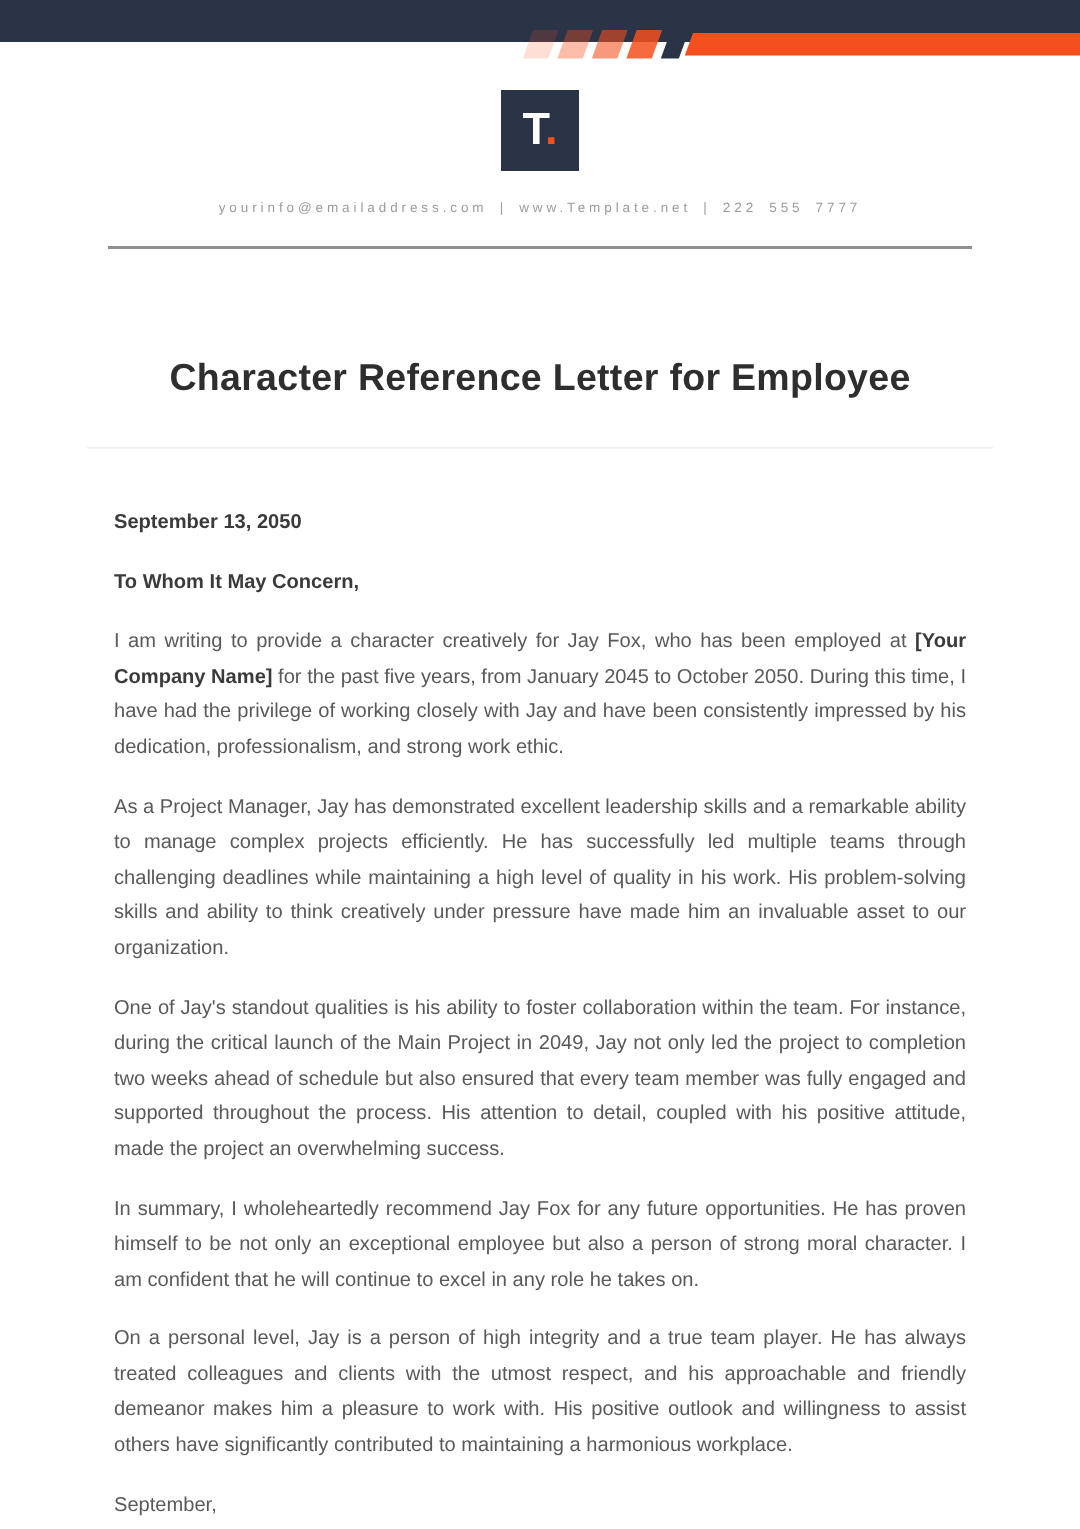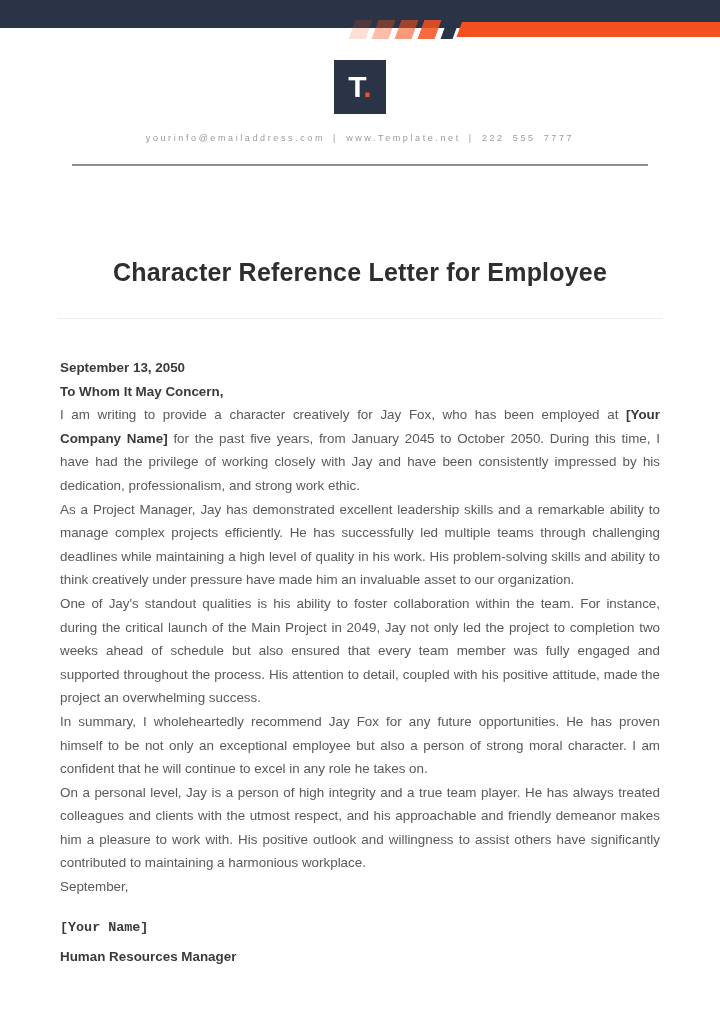--- a/index.html
+++ b/index.html
@@ -69,21 +69,21 @@
 
   .divider-strong {
     width: 576px;
     margin: 21px auto 0 auto;
     border: none;
     border-top: 2px solid #8f8f8f;
   }
 
   
   .doc-title {
-    margin: 92px 60px 0 60px;
+    margin: 72px 60px 0 60px;
     text-align: center;
     font-size: 25px;
     font-weight: bold;
     color: #2e2e2e;
     letter-spacing: 0.2px;
   }
   .divider-light {
     width: 604px;
     margin: 31px auto 0 auto;
     border: none;
@@ -91,21 +91,21 @@
   }
 
   
   .letter {
     margin: 37px 60px 0 60px;
     font-size: 13.4px;
     line-height: 23.6px;
     color: #595959;
     text-align: justify;
   }
-  .letter p { margin: 0; }
+  .letter p { margin: 16px; }
   .line-left { text-align: left; }
   .bold-dark, .letter strong {
     font-weight: bold;
     color: #3a3a3a;
   }
   .sig-name { margin-top: 17px !important; font-family: Liberation Mono, monospace; }
   .sig-role { margin-top: 6px !important; }
 </style>
 </head>
 <body>

